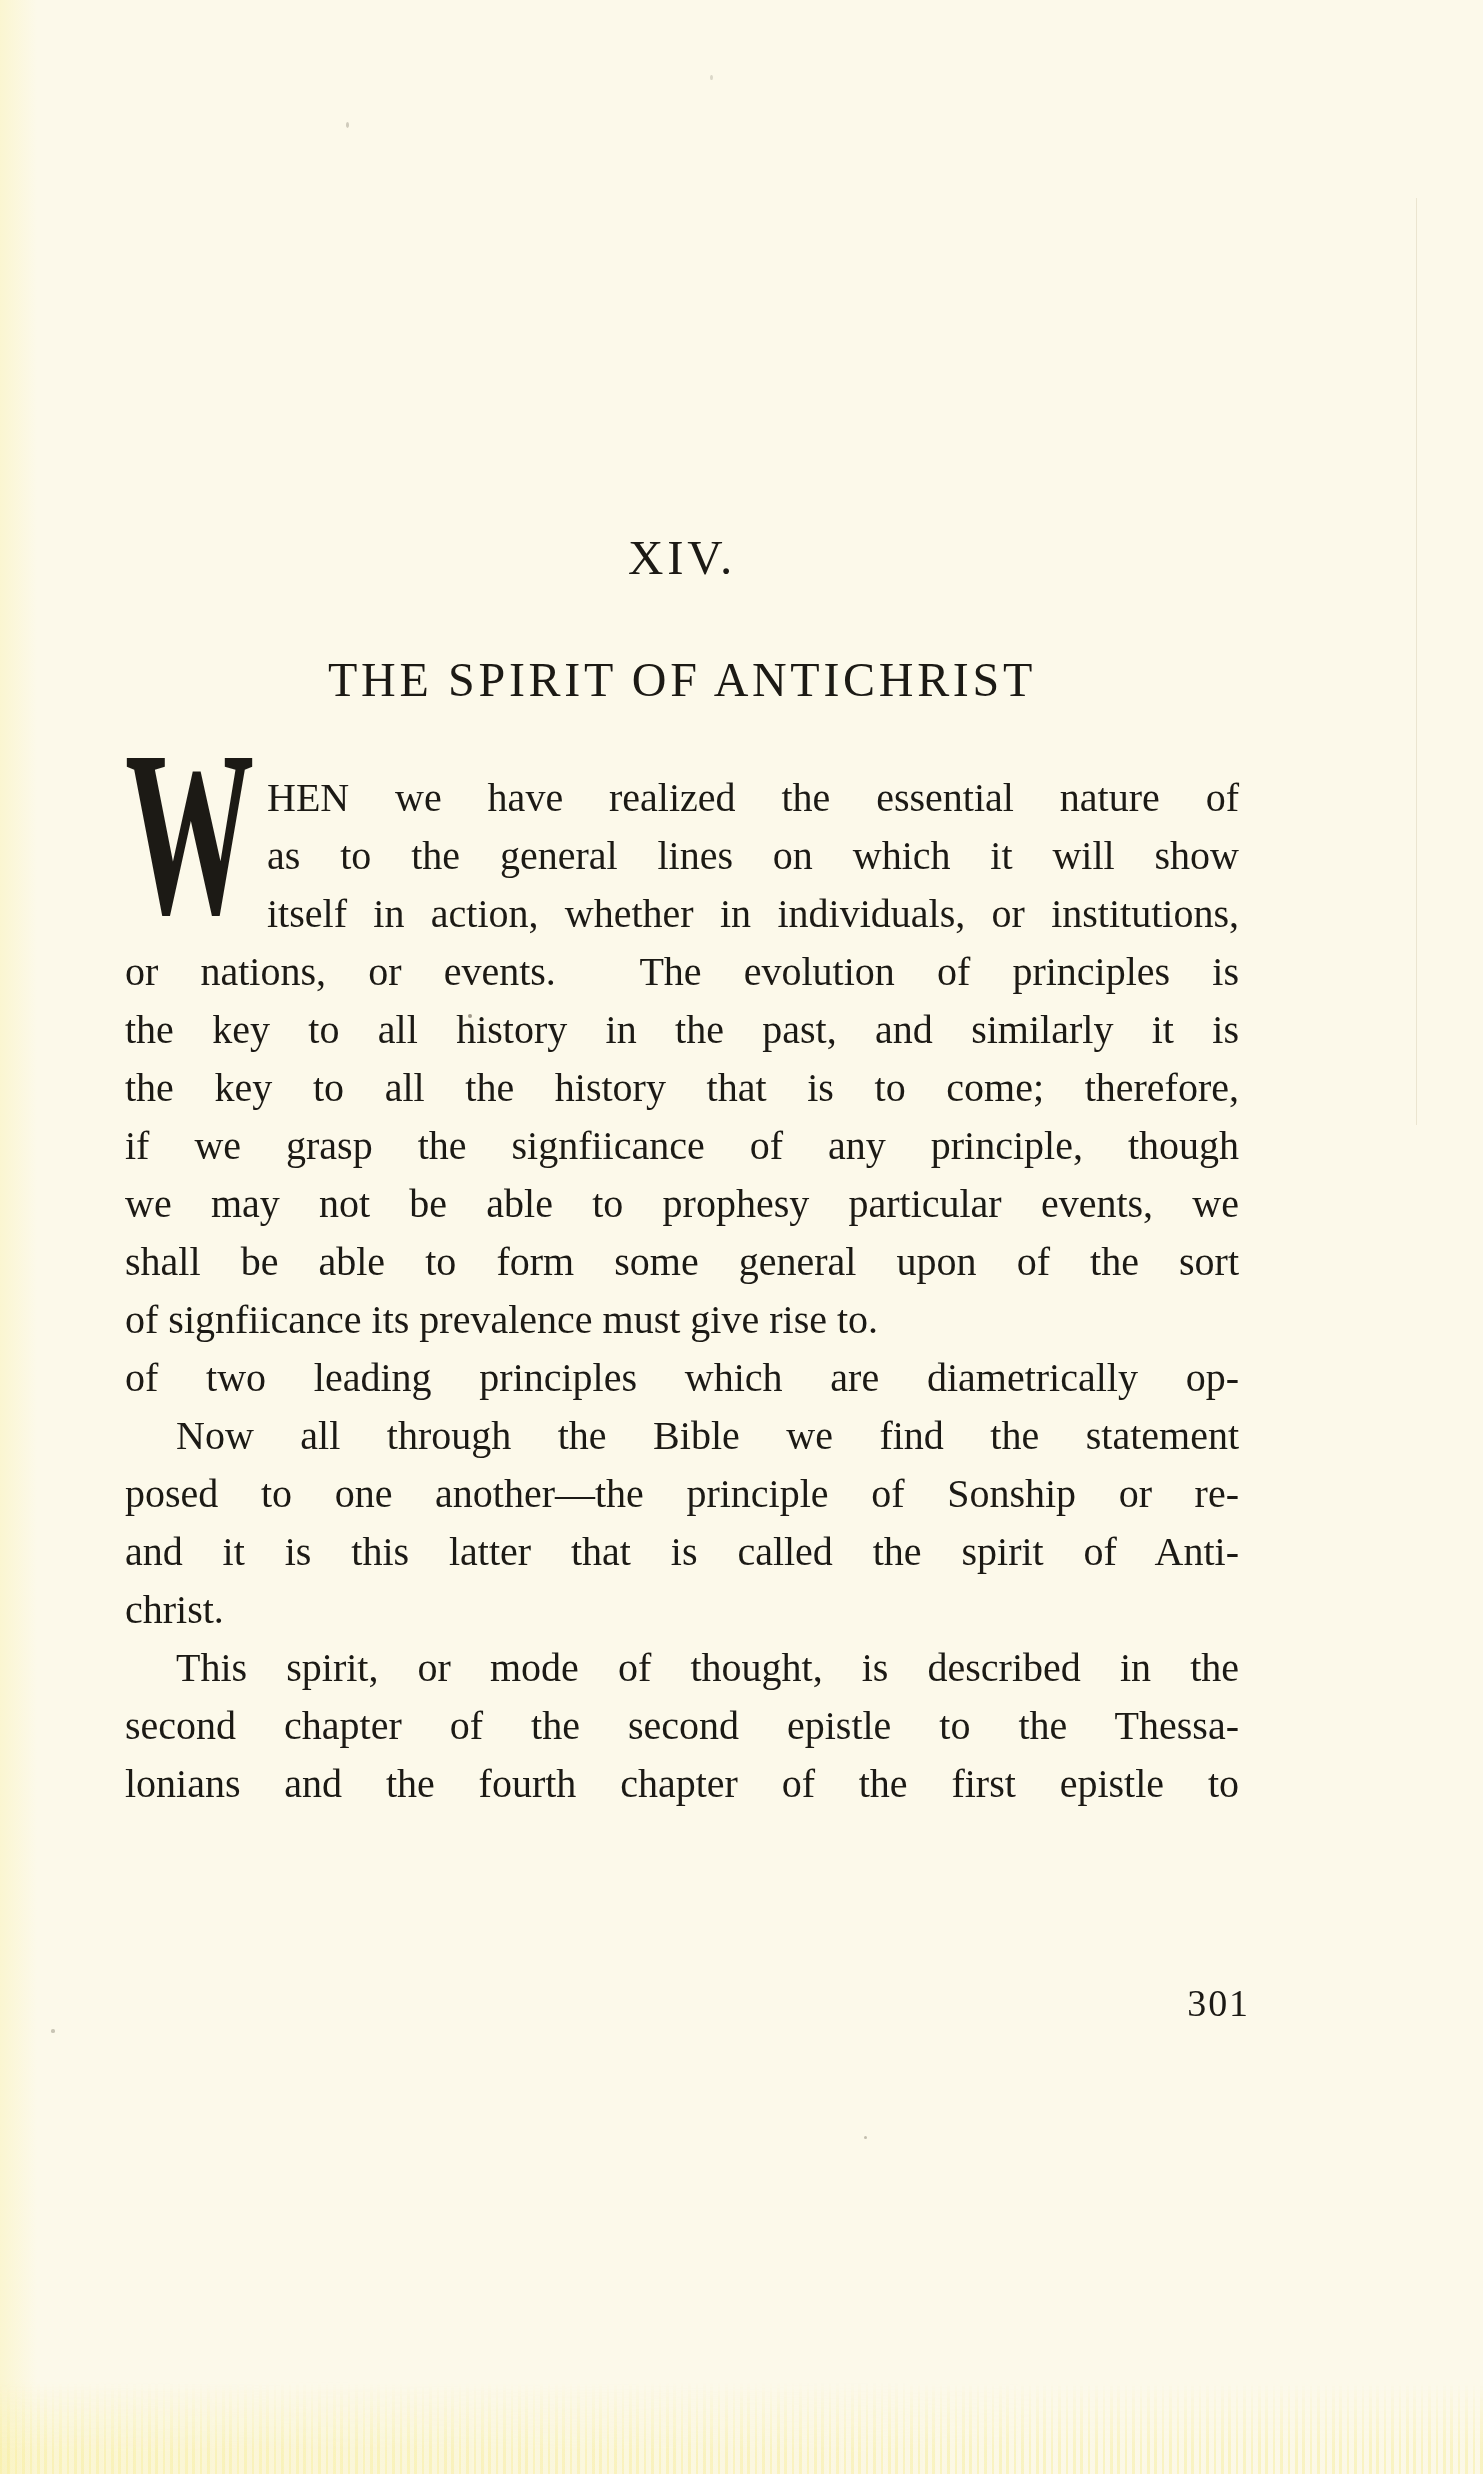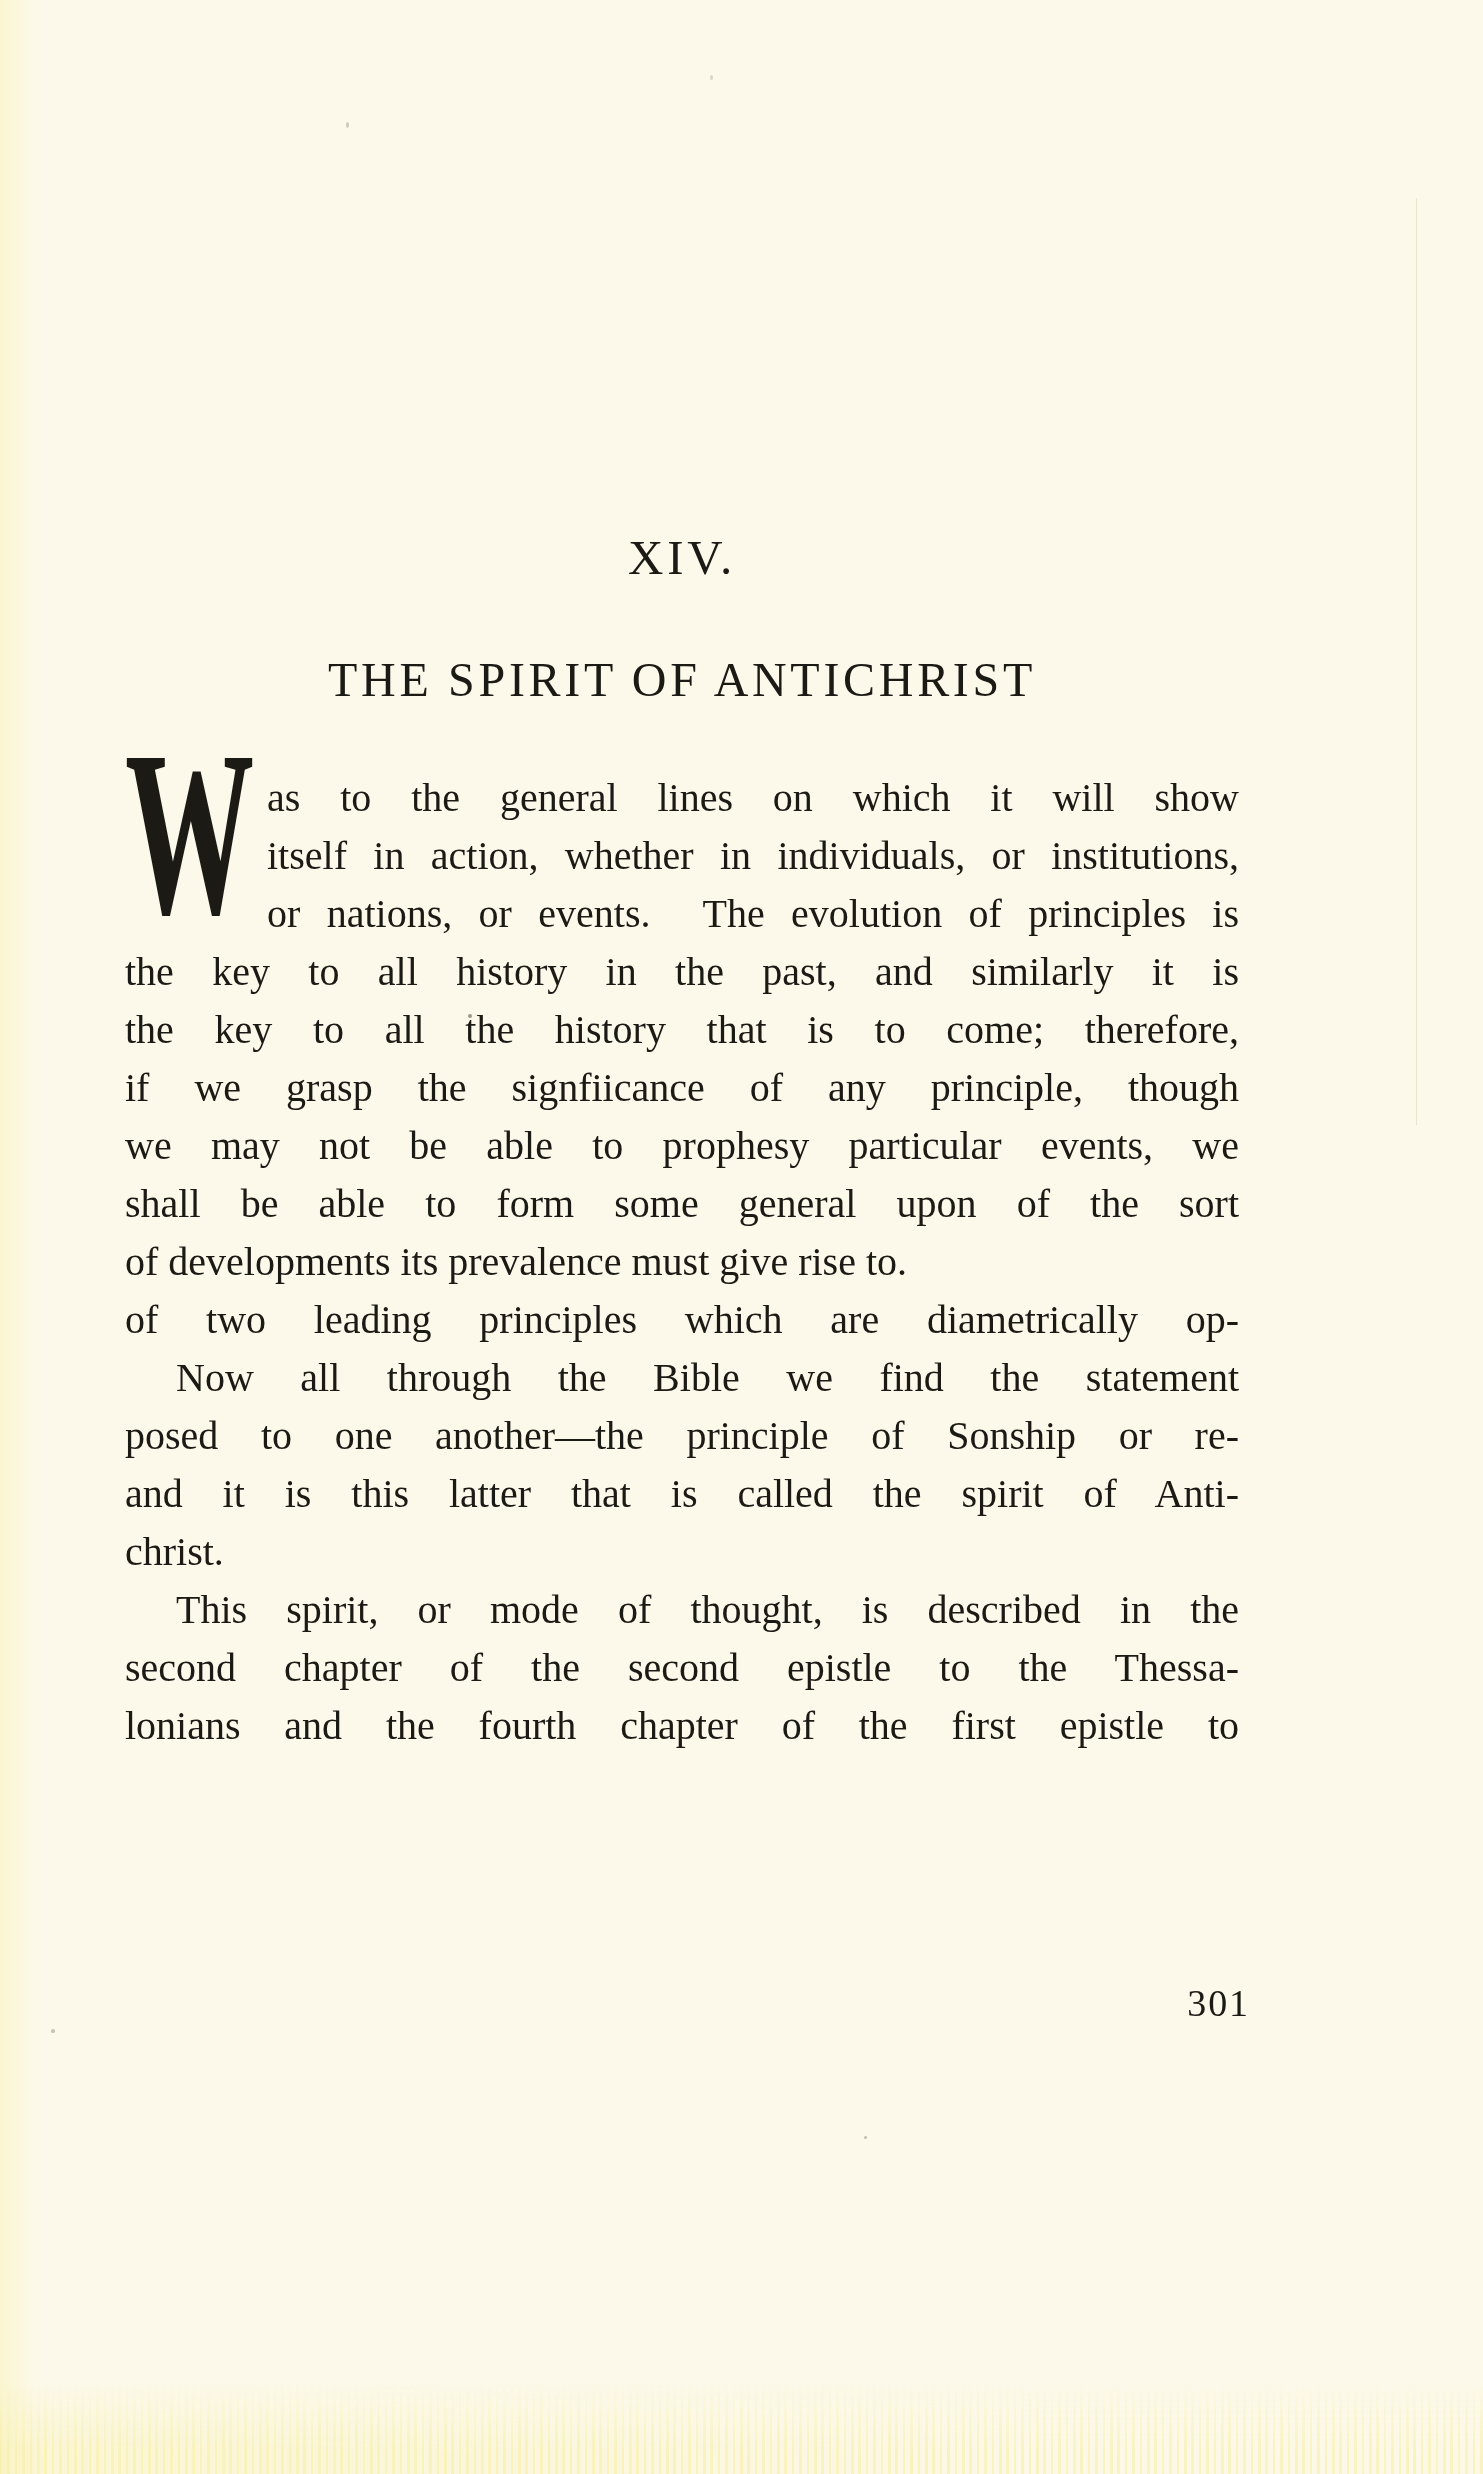--- a/index.html
+++ b/index.html
@@ -102,29 +102,30 @@
   <div class="speck s5"></div>
 
   <div class="chapter-num">XIV.</div>
 
   <div class="chapter-title">THE SPIRIT OF ANTICHRIST</div>
 
   <div class="body">
     <div class="dropcap">
         <span class="dc">W</span>
       </div>
+    <div class="line">HEN we have realized the essential nature of</div>
     <div class="line">as to the general lines on which it will show</div>
     <div class="line">itself in action, whether in individuals, or institutions,</div>
     <div class="line">or nations, or events.&nbsp; The evolution of principles is</div>
     <div class="line">the key to all history in the past, and similarly it is</div>
     <div class="line">the key to all the history that is to come; therefore,</div>
     <div class="line">if we grasp the signfiicance of any principle, though</div>
     <div class="line">we may not be able to prophesy particular events, we</div>
     <div class="line">shall be able to form some general upon of the sort</div>
-    <div class="line para-end">of developments its prevalence must give rise to.</div>
+    <div class="line para-end">of signfiicance its prevalence must give rise to.</div>
     <div class="line">of two leading principles which are diametrically op-</div>
     <div class="line indented">Now all through the Bible we find the statement</div>
     <div class="line">posed to one another—the principle of Sonship or re-</div>
     <div class="line">and it is this latter that is called the spirit of Anti-</div>
     <div class="line para-end">christ.</div>
     <div class="line indented">This spirit, or mode of thought, is described in the</div>
     <div class="line">second chapter of the second epistle to the Thessa-</div>
     <div class="line">lonians and the fourth chapter of the first epistle to</div>
   </div>
 

